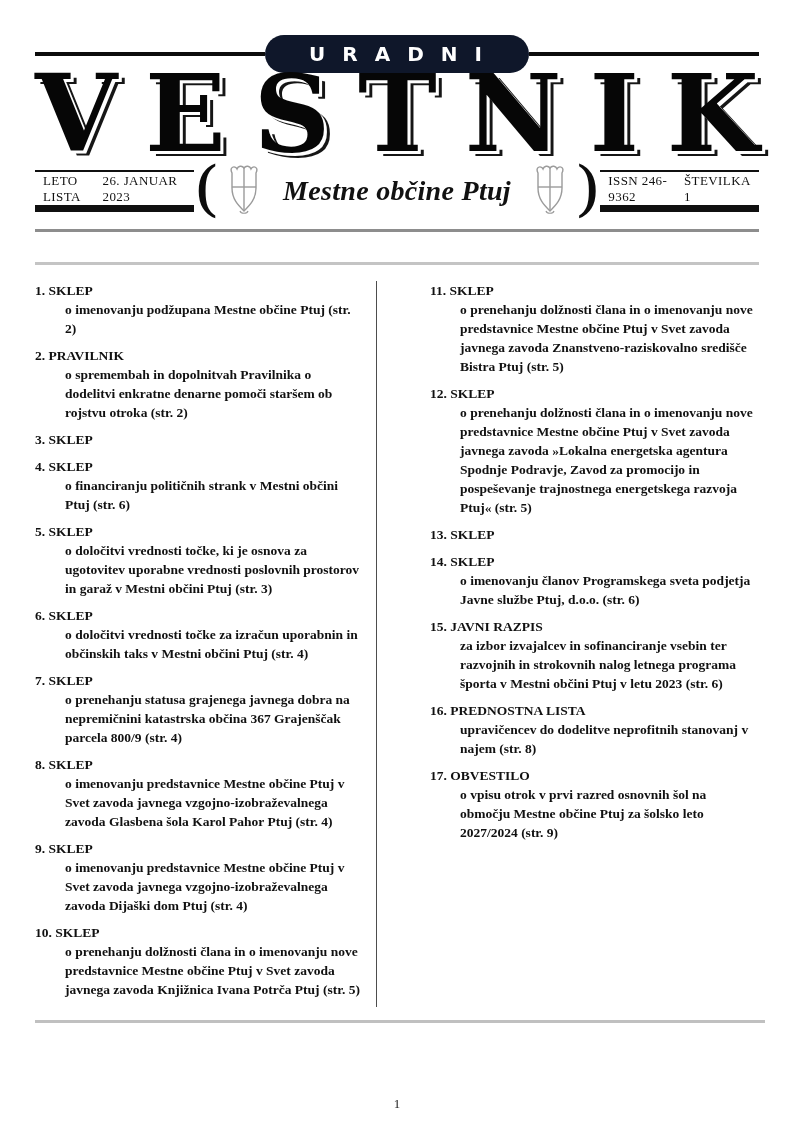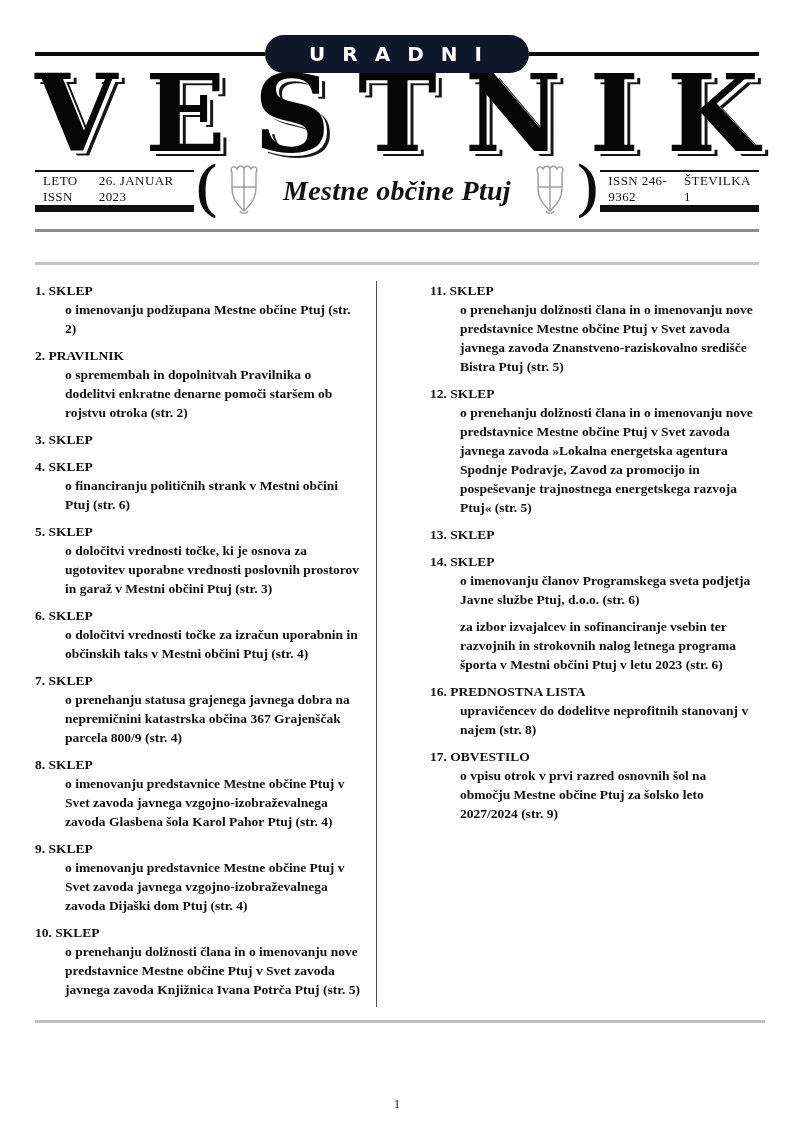--- a/index.html
+++ b/index.html
@@ -98,21 +98,21 @@
         <span>E</span>
         <span>S</span>
         <span>T</span>
         <span>N</span>
         <span>I</span>
         <span>K</span>
       </div>
 
     <div class="info-bar">
       <div class="info-box">
-        <span>LETO ISSN</span>
+        <span>LETO LISTA</span>
         <span>26. JANUAR 2023</span>
       </div>
       <span class="info-curve">(</span>
       <span class="shield">
         <svg width="34" height="50" viewBox="0 0 34 50">
           <path d="M5,9 C2,3 8,1 10,5 C11,2 15,1 17,4 C19,1 23,2 24,5 C26,1 32,3 29,9 L29,24 C29,35 23,41 17,47 C11,41 5,35 5,24 Z" fill="none" stroke="#9b9b9b" stroke-width="1.4"></path>
           <line x1="17" y1="4" x2="17" y2="47" stroke="#9b9b9b" stroke-width="1.4"></line>
           <line x1="5" y1="23" x2="29" y2="23" stroke="#9b9b9b" stroke-width="1.4"></line>
           <path d="M13,47 C14,50 20,50 21,47" fill="none" stroke="#9b9b9b" stroke-width="1.2"></path>
         </svg>
@@ -189,20 +189,21 @@
           <div class="toc-desc">o prenehanju dolžnosti člana in o imenovanju nove predstavnice Mestne občine Ptuj v Svet zavoda javnega zavoda »Lokalna energetska agentura Spodnje Podravje, Zavod za promocijo in pospeševanje trajnostnega energetskega razvoja Ptuj« (str. 5)</div>
         </div>
         <div class="toc-item">
           <div class="toc-head"><span>13. </span><span>SKLEP</span></div>
         </div>
         <div class="toc-item">
           <div class="toc-head"><span>14. </span><span>SKLEP</span></div>
           <div class="toc-desc">o imenovanju članov Programskega sveta podjetja Javne službe Ptuj, d.o.o. (str. 6)</div>
         </div>
         <div class="toc-item">
+          <div class="toc-head"><span>15. </span><span>JAVNI RAZPIS</span></div>
           <div class="toc-desc">za izbor izvajalcev in sofinanciranje vsebin ter razvojnih in strokovnih nalog letnega programa športa v Mestni občini Ptuj v letu 2023 (str. 6)</div>
         </div>
         <div class="toc-item">
           <div class="toc-head"><span>16. </span><span>PREDNOSTNA LISTA</span></div>
           <div class="toc-desc">upravičencev do dodelitve neprofitnih stanovanj v najem (str. 8)</div>
         </div>
         <div class="toc-item">
           <div class="toc-head"><span>17. </span><span>OBVESTILO</span></div>
           <div class="toc-desc">o vpisu otrok  v prvi razred osnovnih šol na območju Mestne občine Ptuj za šolsko leto 2027/2024 (str. 9)</div>
         </div>

